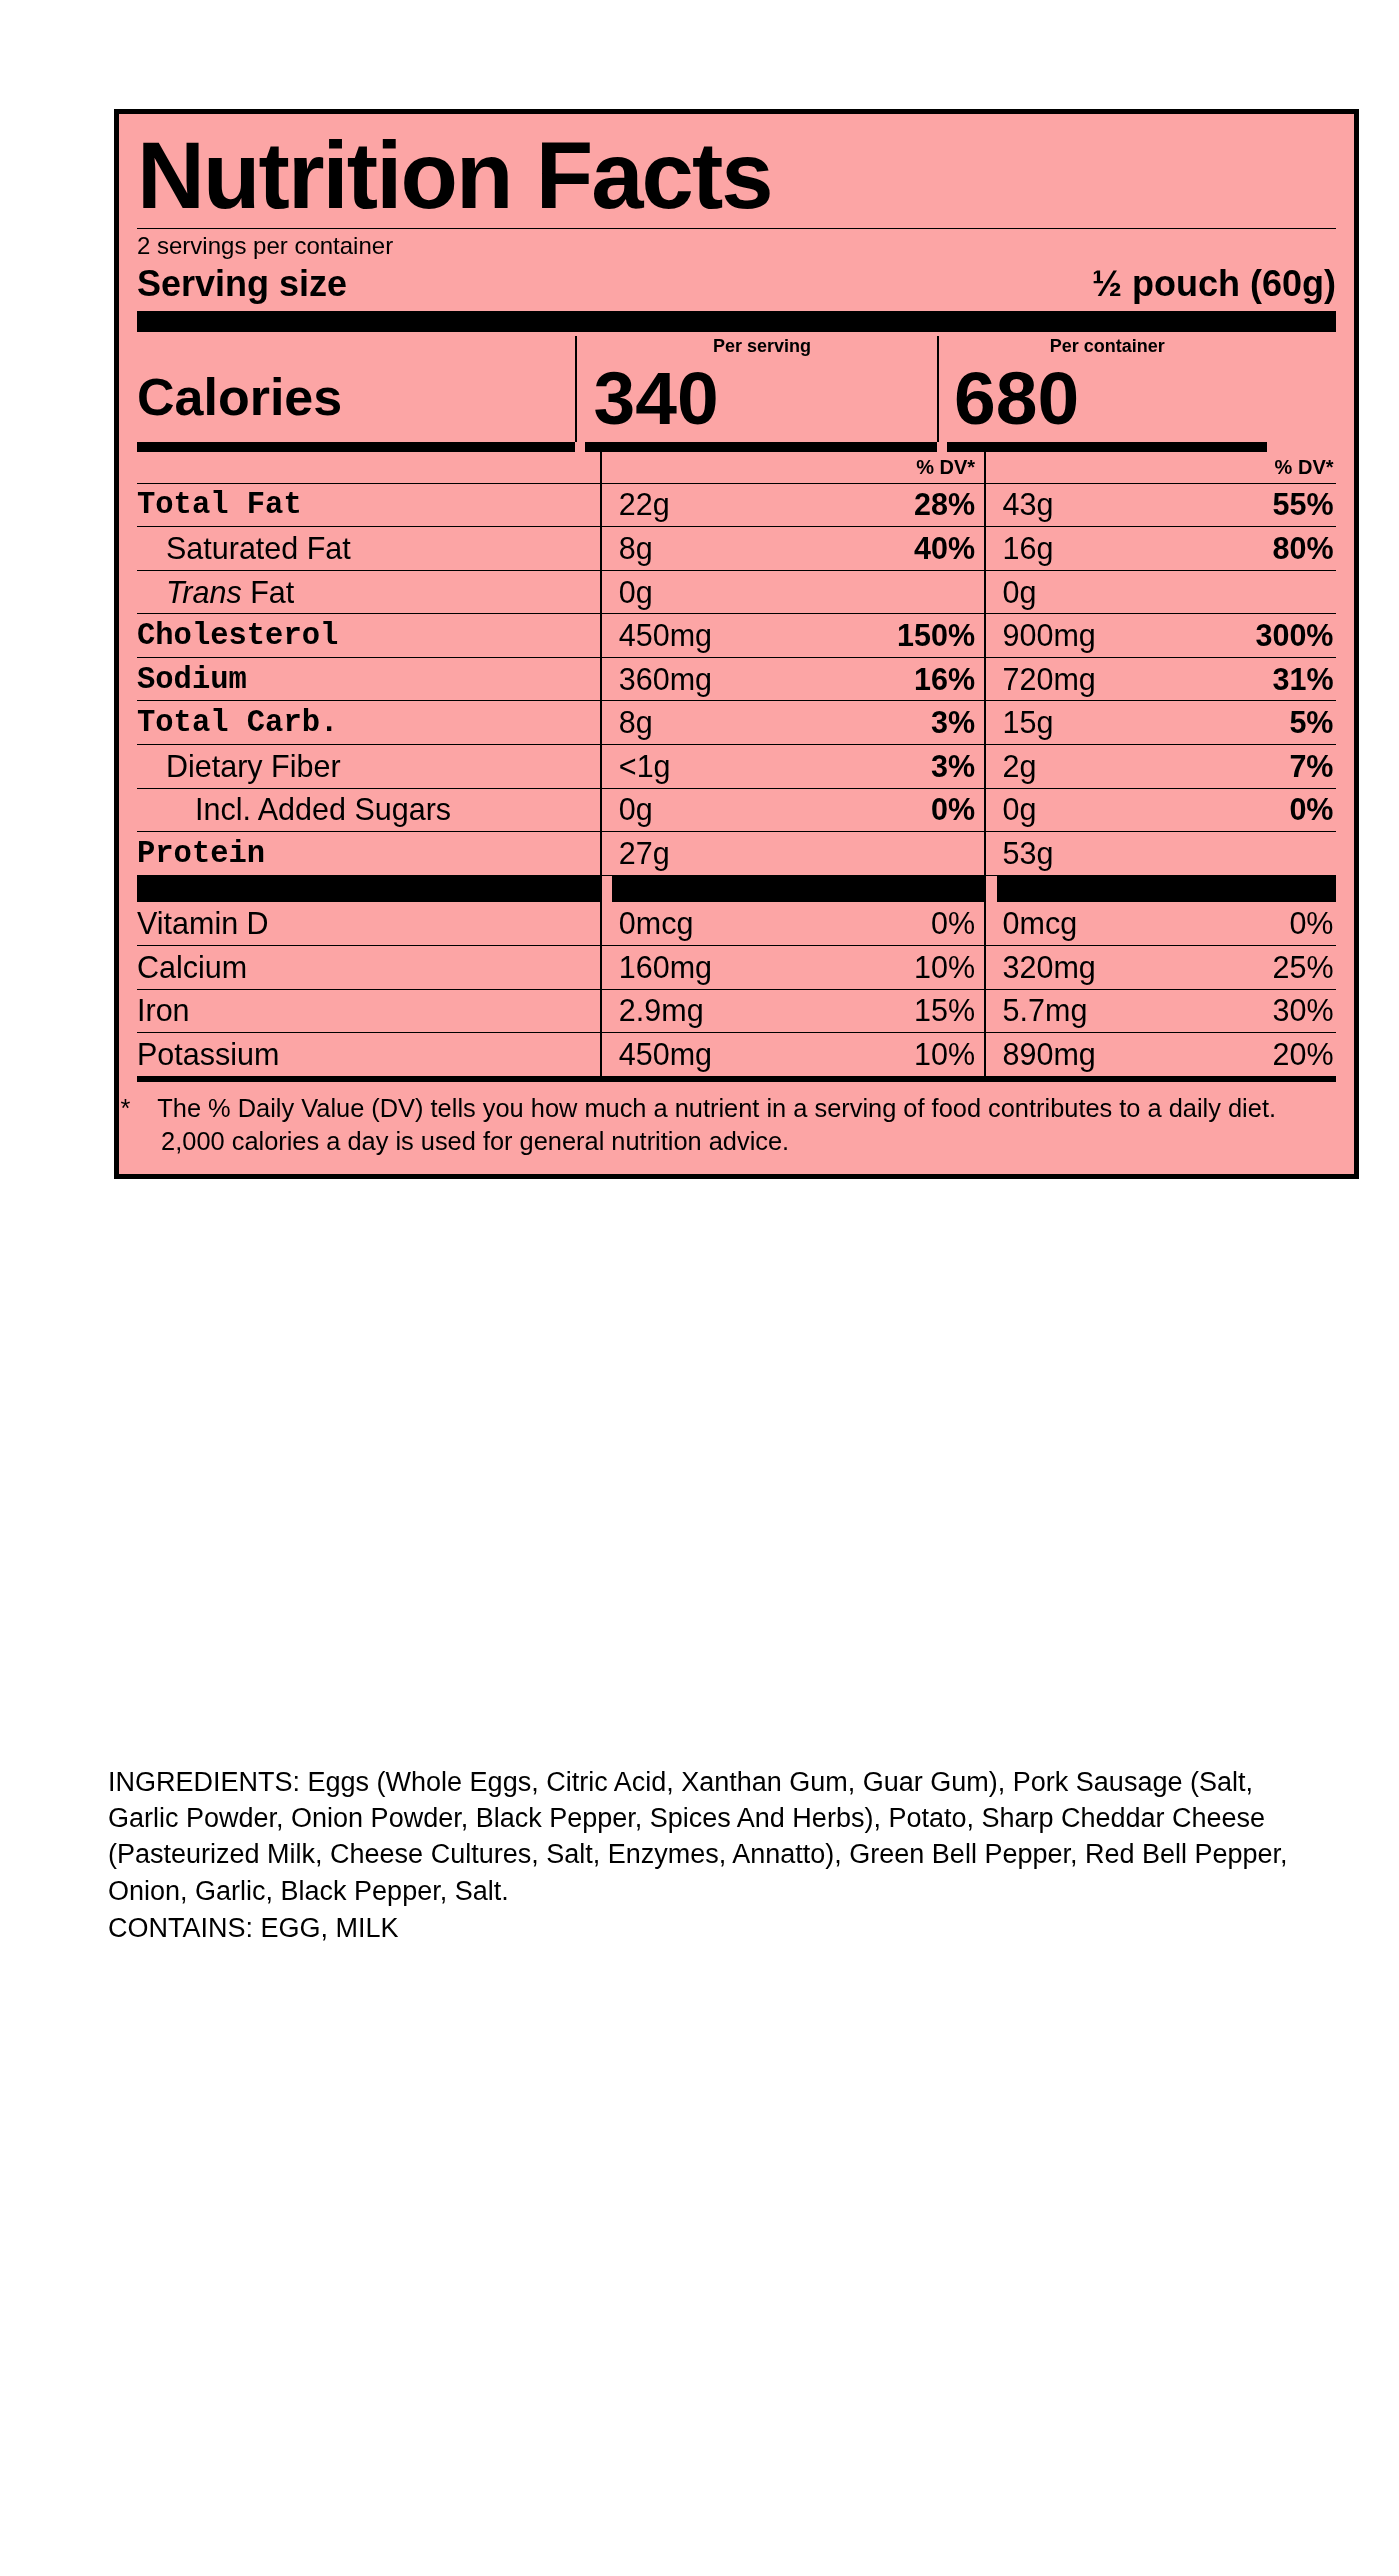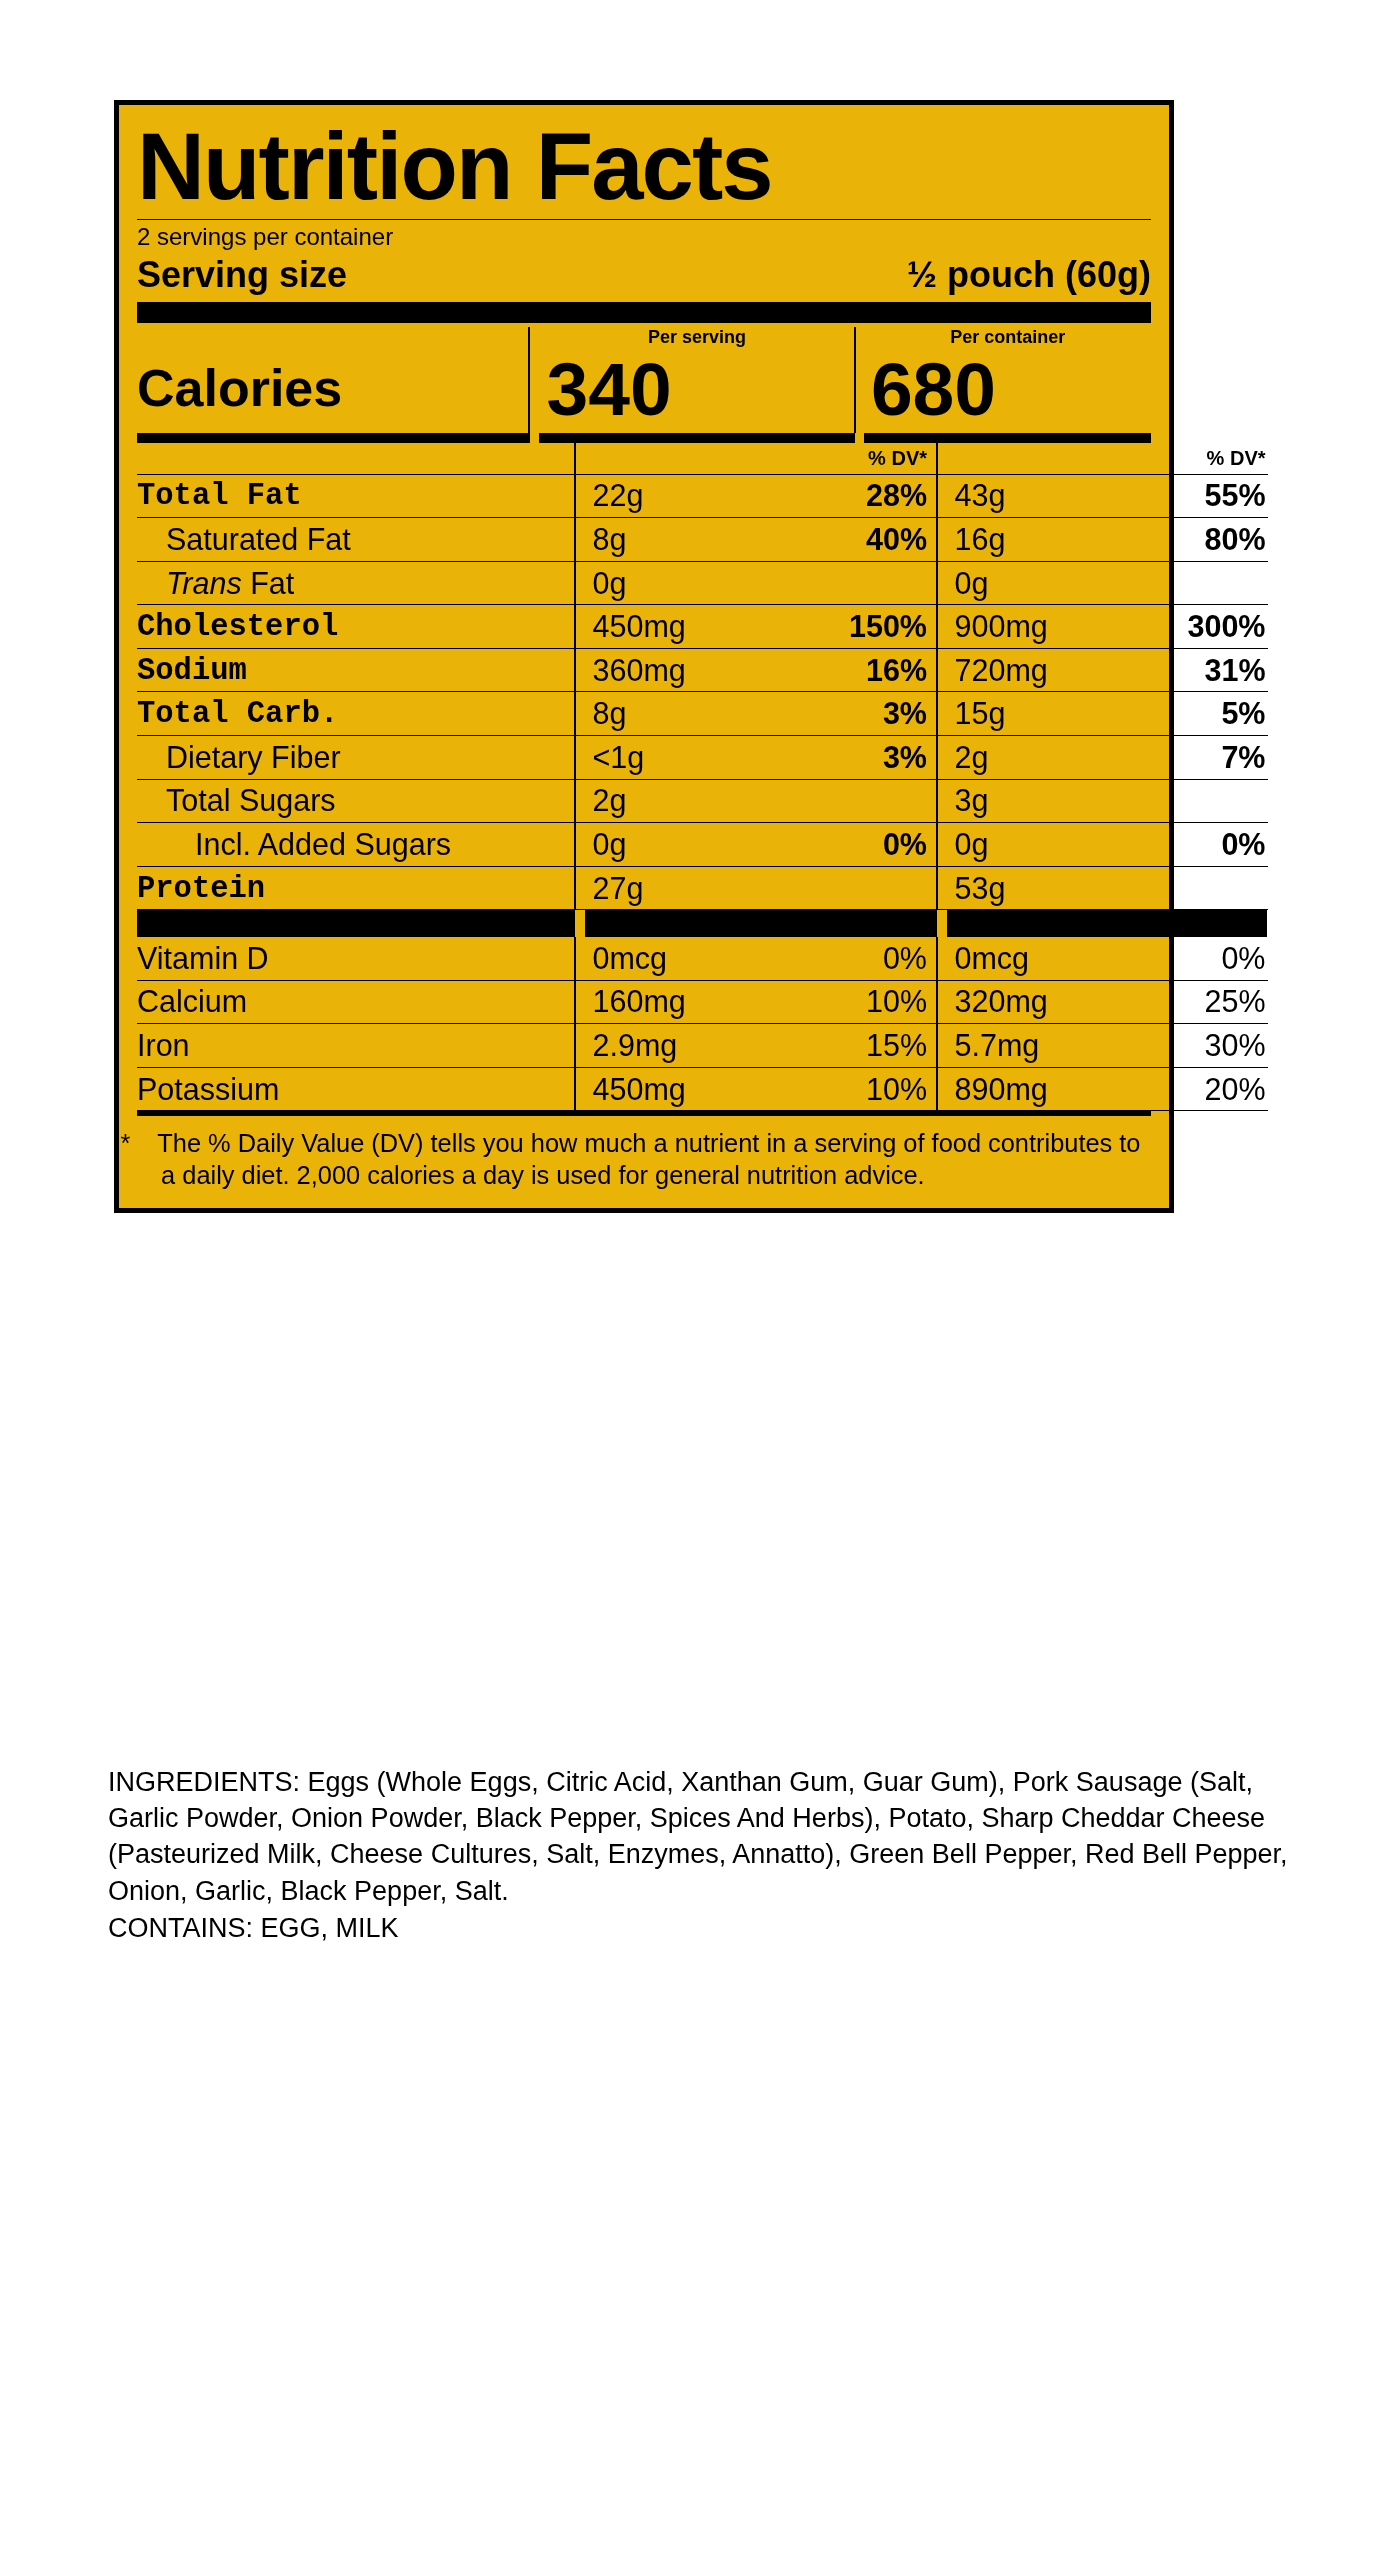--- a/index.html
+++ b/index.html
@@ -19,25 +19,25 @@
     position: relative;
     width: 1400px;
     height: 2576px;
     box-sizing: border-box;
   }
 
   
   .nf-panel {
     position: absolute;
     left: 114px;
-    top: 100px;
-    width: 1060px;
+    top: 109px;
+    width: 1245px;
     box-sizing: border-box;
     border: 5.1px solid #000000;
-    background: #eab308;
+    background: #fca5a5;
     padding: 11.4px 18px 16.5px 18px;
   }
 
   .nf-title {
     font-weight: 700;
     font-size: 94px;
     line-height: 1.0;
     letter-spacing: -1.9px;
     margin: 3.8px 0 5.1px 0;
     white-space: nowrap;
@@ -272,27 +272,20 @@
             <td class="col-c-dv">5%</td>
           </tr>
           <tr class="line">
             <td class="col-name indent1">Dietary Fiber</td>
             <td class="col-s-val">&lt;1g</td>
             <td class="col-s-dv">3%</td>
             <td class="col-c-val">2g</td>
             <td class="col-c-dv">7%</td>
           </tr>
           <tr class="line">
-            <td class="col-name indent1">Total Sugars</td>
-            <td class="col-s-val">2g</td>
-            <td class="col-s-dv"></td>
-            <td class="col-c-val">3g</td>
-            <td class="col-c-dv"></td>
-          </tr>
-          <tr class="line">
             <td class="col-name indent2">Incl. Added Sugars</td>
             <td class="col-s-val">0g</td>
             <td class="col-s-dv">0%</td>
             <td class="col-c-val">0g</td>
             <td class="col-c-dv">0%</td>
           </tr>
           <tr class="line">
             <td class="col-name bold">Protein</td>
             <td class="col-s-val">27g</td>
             <td class="col-s-dv"></td>

